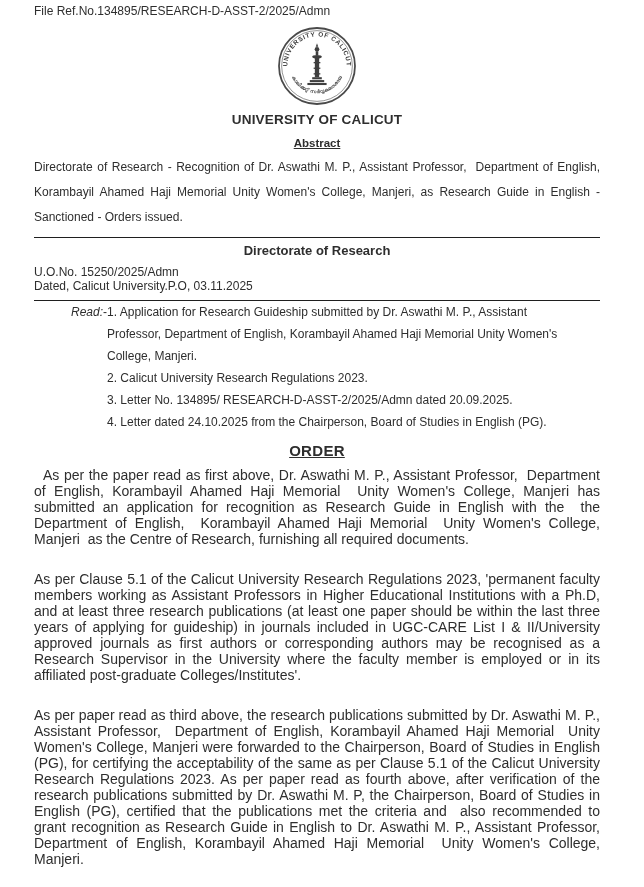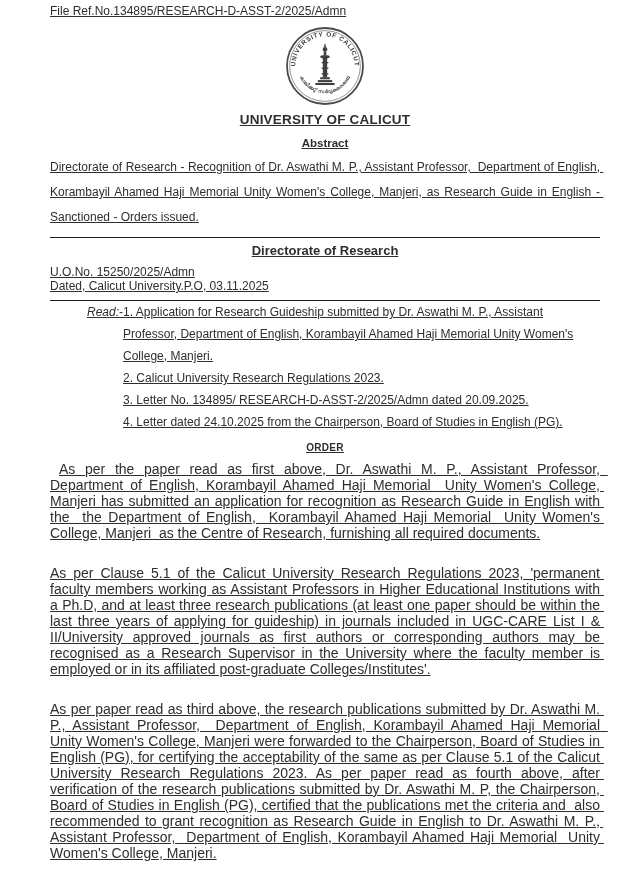--- a/index.html
+++ b/index.html
@@ -9,22 +9,21 @@
     width: 644px;
     height: 887px;
     overflow: hidden;
     font-family: "Liberation Sans", "DejaVu Sans", sans-serif;
     color: #2e2e2e;
   }
   .page {
     box-sizing: border-box;
     width: 644px;
     height: 887px;
-    padding: 4px 44px 10px 50px;
-    text-decoration: underline;
+    padding: 4px 44px 10px 34px;
   }
   .file-ref {
     font-size: 12px;
     line-height: 15px;
     text-align: left;
   }
   .seal-wrap {
     text-align: center;
     margin-top: 7px;
   }
@@ -78,21 +77,21 @@
     flex: 0 0 33px;
     margin-left: 37px;
     white-space: nowrap;
   }
   .read-label em { font-style: italic; }
   .read-items { flex: 0 0 auto; width: 452px; }
   .read-items .read-item { margin: 0; }
   .order-heading {
     margin: 9px 0 8px 0;
     text-align: center;
-    font-size: 10px;
+    font-size: 15px;
     font-weight: bold;
     text-decoration: underline;
     letter-spacing: 0.3px;
   }
   .order-body p {
     margin: 0 0 24px 0;
     font-size: 14px;
     line-height: 16px;
     text-align: justify;
     white-space: pre-wrap;

